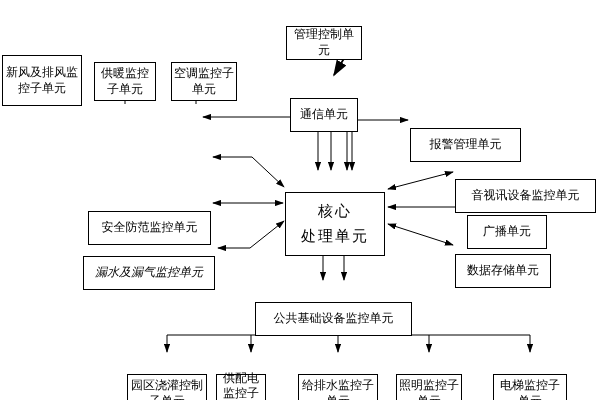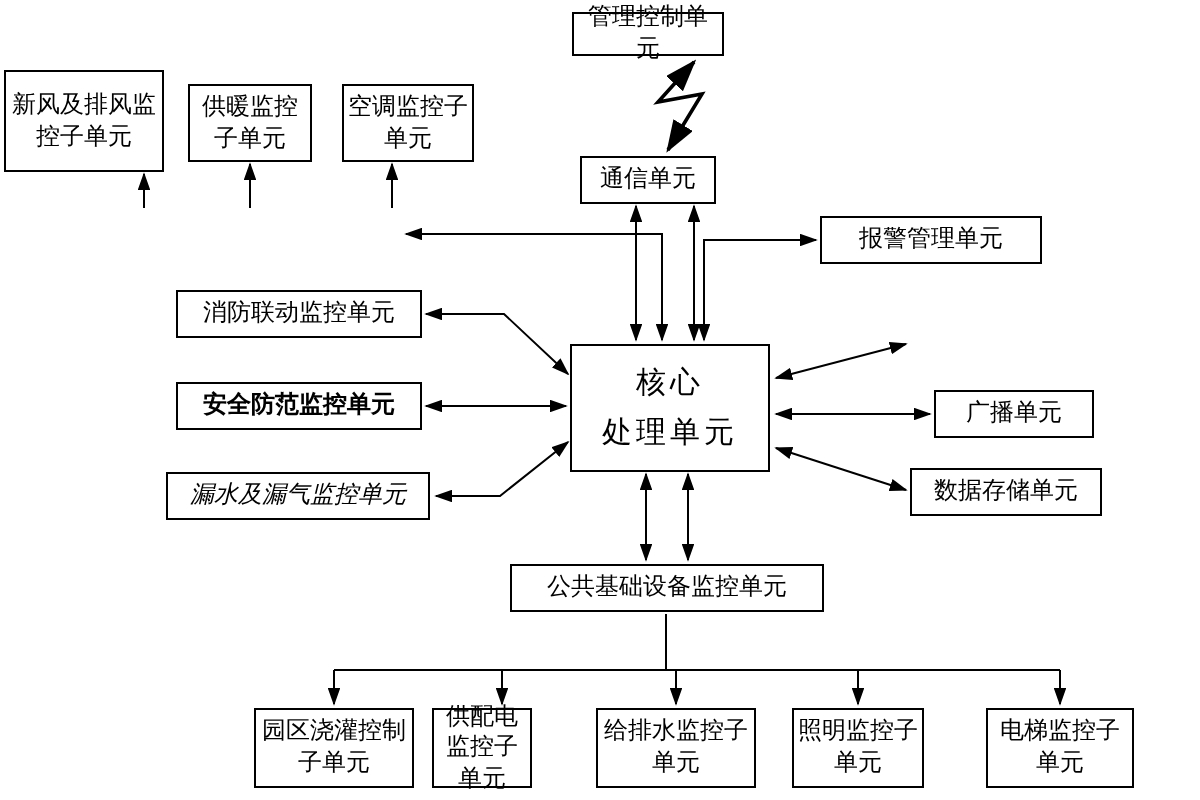--- a/index.html
+++ b/index.html
@@ -17,23 +17,24 @@
     border:1px solid #000;
     background:#fff;
     display:flex;
     flex-direction:column;
     align-items:center;
     justify-content:center;
     text-align:center;
     font-size:12px;
     line-height:1.3;
     color:#000;
-    padding:4px 2px;
+    padding:16px 2px;
     word-break:break-all;
     z-index:1;
+    margin-top:20px;
   }
   .node.core{font-size:15px;line-height:1.7;letter-spacing:2px;}
 </style>
 </head>
 <body>
 
 <div id="canvas">
 
   <svg id="connectors" width="600" height="400" viewBox="0 0 600 400" stroke="#000" fill="none" stroke-width="1">
     <defs>
@@ -79,25 +80,25 @@
 
   <div class="node core" style="left:285px;top:172px;width:100px;height:64px;">
     <span>核心</span>
     <span>处理单元</span>
   </div>
 
   <div class="node" style="left:2px;top:35px;width:80px;height:51px;">新风及排风监控子单元</div>
   <div class="node" style="left:94px;top:42px;width:62px;height:39px;">供暖监控子单元</div>
   <div class="node" style="left:171px;top:42px;width:66px;height:39px;">空调监控子单元</div>
 
-  <div class="node" style="left:88px;top:145px;width:123px;height:24px;">消防联动监控单元</div>
-  <div class="node" style="left:88px;top:191px;width:123px;height:24px;font-weight:bold;">安全防范监控单元</div>
+  <div class="node" style="left:88px;top:191px;width:123px;height:24px;">安全防范监控单元</div>
   <div class="node" style="left:83px;top:236px;width:132px;height:24px;font-style:italic;">漏水及漏气监控单元</div>
 
   <div class="node" style="left:410px;top:108px;width:111px;height:24px;">报警管理单元</div>
+  <div class="node" style="left:455px;top:159px;width:141px;height:24px;">音视讯设备监控单元</div>
   <div class="node" style="left:455px;top:234px;width:96px;height:24px;">数据存储单元</div>
   <div class="node" style="left:467px;top:195px;width:80px;height:24px;">广播单元</div>
 
   <div class="node" style="left:255px;top:282px;width:157px;height:24px;">公共基础设备监控单元</div>
 
   <div class="node" style="left:127px;top:354px;width:80px;height:40px;">园区浇灌控制子单元</div>
   <div class="node" style="left:216px;top:354px;width:50px;height:40px;">供配电监控子单元</div>
   <div class="node" style="left:298px;top:354px;width:80px;height:40px;">给排水监控子单元</div>
   <div class="node" style="left:396px;top:354px;width:66px;height:40px;">照明监控子单元</div>
   <div class="node" style="left:493px;top:354px;width:74px;height:40px;">电梯监控子单元</div>

